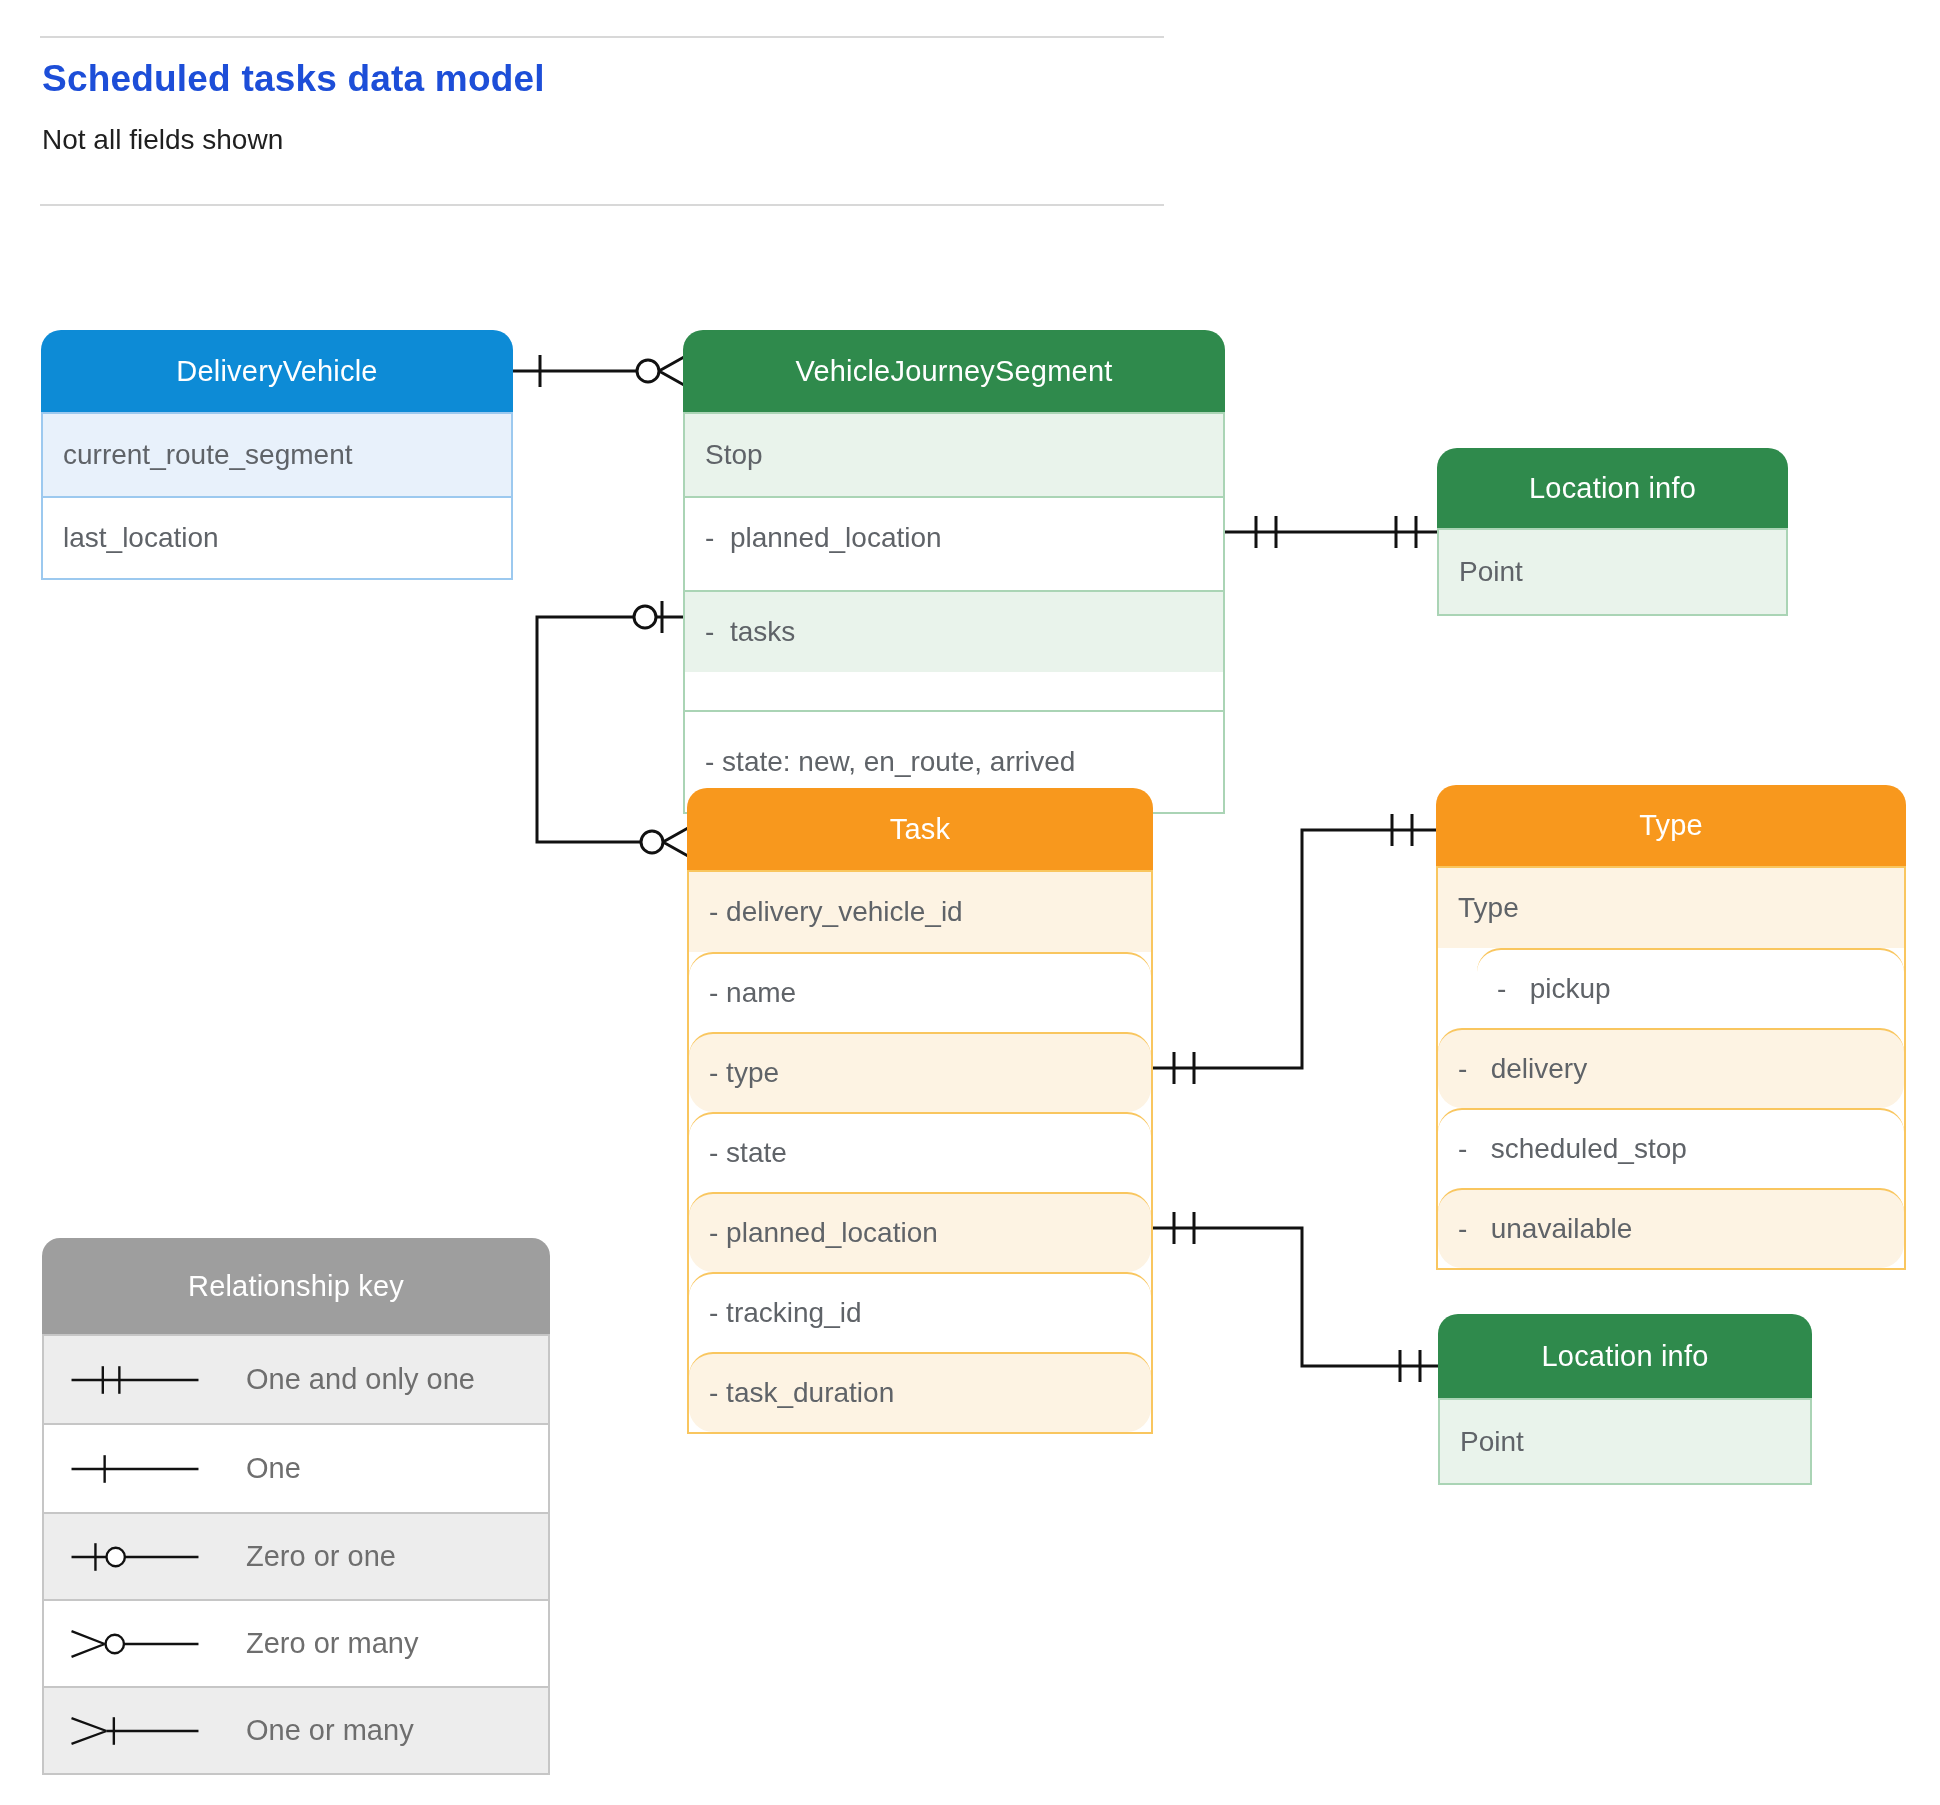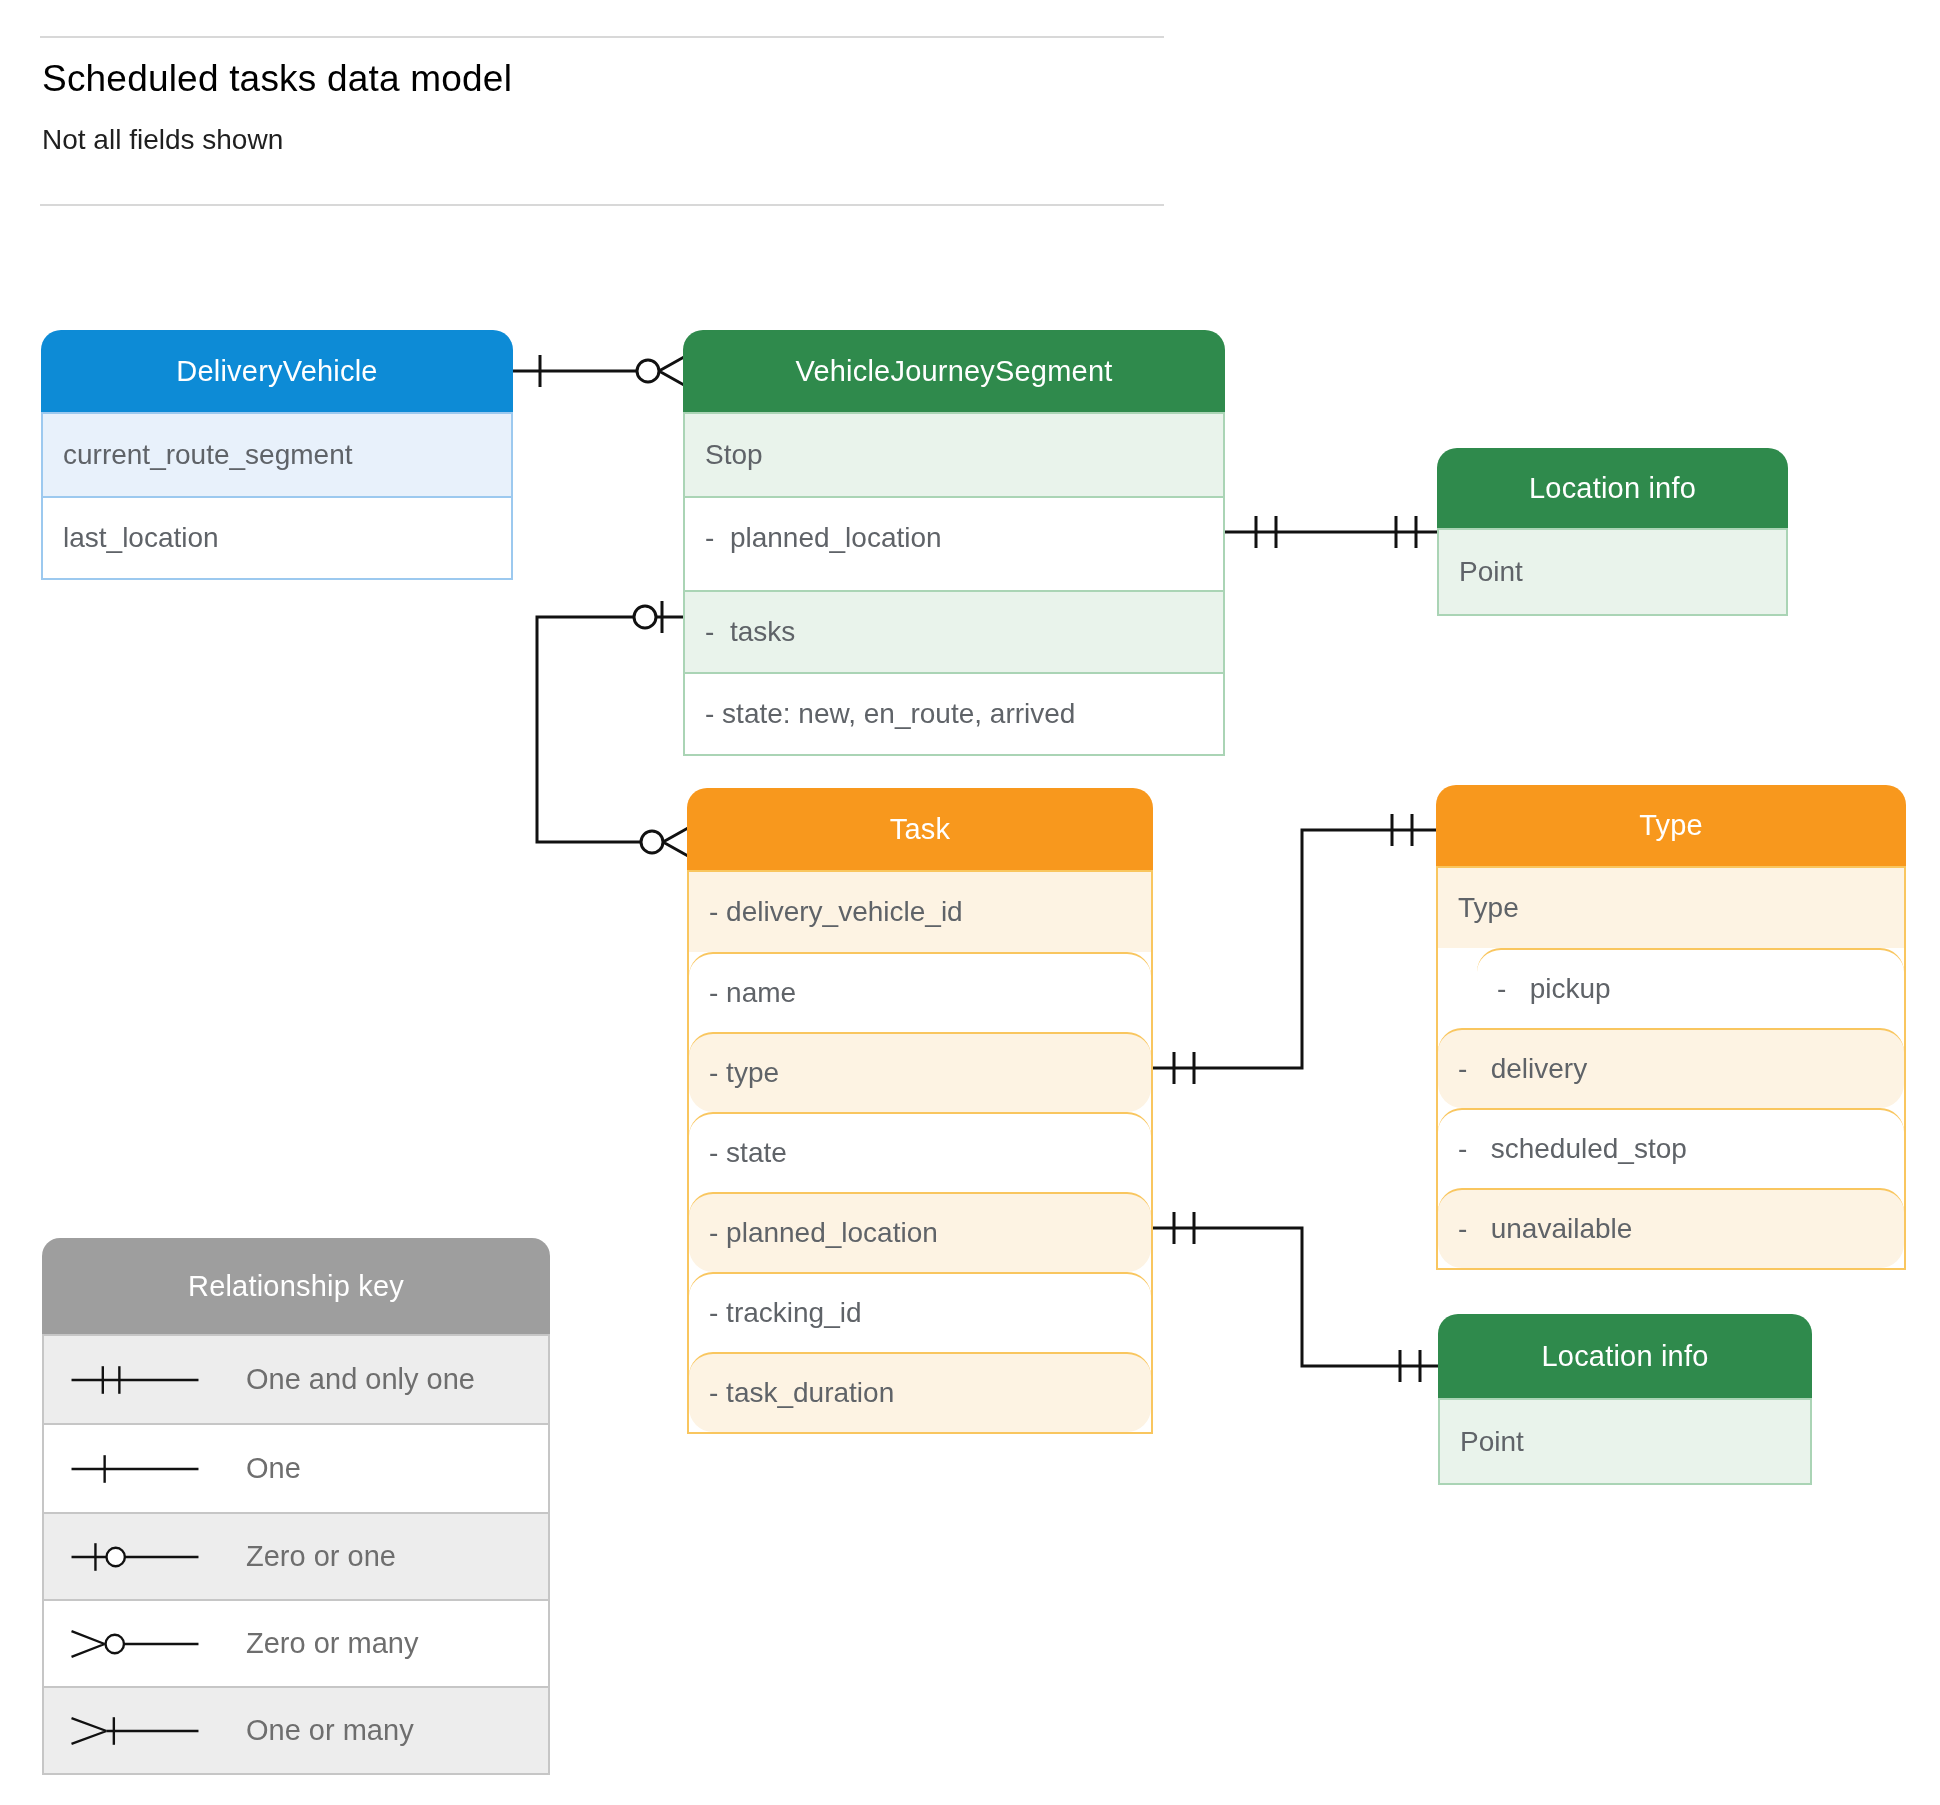--- a/index.html
+++ b/index.html
@@ -1,21 +1,21 @@
 <!DOCTYPE html>
 <html style="--blue: #0D8BD6; --blue-tint: #E8F1FB; --blue-border: #9CC9EF; --green: #2F8A4C; --green-tint: #E9F3EB; --green-border: #AAD4B5; --orange: #F8981D; --orange-tint: #FDF3E3; --orange-border: #F9C65F; --gray: #9E9E9E; --gray-tint: #EDEDED; --gray-border: #C6C6C6; --connector: #111111; --field-text: #5F6368;"><head>
 <meta charset="utf-8">
 <style>
   html,body{margin:0;padding:0;background:#fff;}
   #canvas{
     position:relative;width:1940px;height:1805px;background:#fff;overflow:hidden;
     font-family:"Liberation Sans","DejaVu Sans",sans-serif;
   }
   .rule{position:absolute;height:2px;background:#D8D8D8;}
-  .page-title{position:absolute;font-size:37px;font-weight:400;color:#000000;letter-spacing:.2px;}
+  .page-title{position:absolute;font-size:37px;font-weight:700;color:#1d4ed8;letter-spacing:.2px;}
   .page-subtitle{position:absolute;font-size:28px;color:#1f1f1f;}
 
   .ebox{position:absolute;box-sizing:border-box;}
   .ehead{
     box-sizing:border-box;border-radius:20px 20px 0 0;color:#fff;font-weight:400;
     font-size:29px;display:flex;align-items:center;justify-content:center;letter-spacing:.2px;
   }
   .ebody{box-sizing:border-box;border:2px solid;border-top:2px solid;}
   .erow{
     box-sizing:border-box;display:flex;align-items:center;padding-left:20px;
@@ -102,21 +102,21 @@
       <div class="erow" style="height:82px;">last_location</div>
     </div>
   </div>
 
   <div class="ebox green" style="left:683px;top:330px;width:542px;">
     <div class="ehead" style="height:82px;">VehicleJourneySegment</div>
     <div class="ebody">
       <div class="erow tint" style="height:82px;">Stop</div>
       <div class="erow" style="height:82px;">-  planned_location</div>
       <div class="erow tint" style="height:82px;margin-top:12px;">-  tasks</div>
-      <div class="erow" style="height:82px;">- state: new, en_route, arrived</div>
+      <div class="erow" style="height:102px;margin-top:38px;">- state: new, en_route, arrived</div>
     </div>
   </div>
 
   <div class="ebox green" style="left:1437px;top:448px;width:351px;">
     <div class="ehead" style="height:80px;">Location info</div>
     <div class="ebody">
       <div class="erow tint" style="height:84px;">Point</div>
     </div>
   </div>
 

